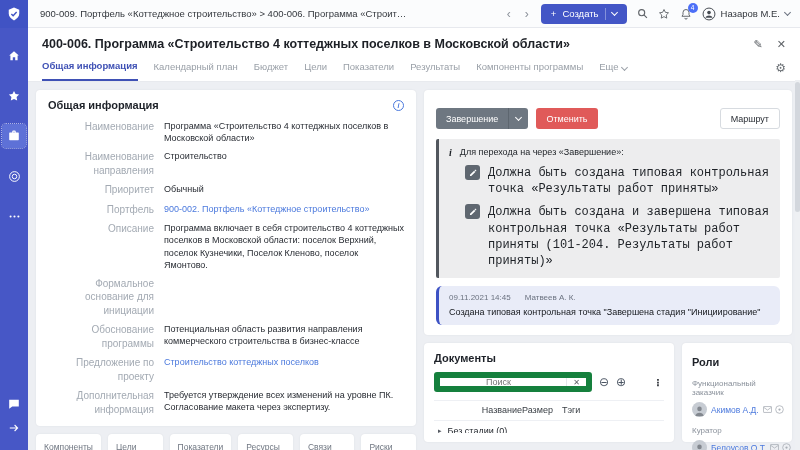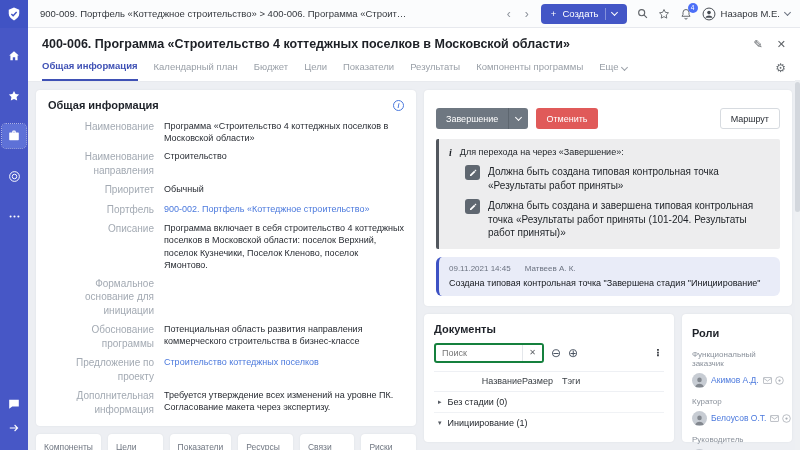--- a/index.html
+++ b/index.html
@@ -75,30 +75,30 @@
   .btn-complete { background:#6e7781; color:#fff; padding:0 10px; border-radius:3px 0 0 3px; }
   .btn-complete-arrow { background:#6e7781; border-left:1px solid #5d666f; width:20px; border-radius:0 3px 3px 0; display:flex; align-items:center; justify-content:center; }
   .btn-complete-arrow .chev { border-color:#fff; }
   .btn-cancel { background:#e05a59; color:#fff; padding:0 10px; margin-left:8px; }
   .btn-route { margin-left:auto; background:#fff; border:1px solid #d7dbe0; color:#2a2e35; padding:0 10px; }
   .info-box { margin-top:10px; background:#ededee; border-left:3px solid #52575e; border-radius:2px; padding:8px 10px 9px; }
   .ib-title { display:flex; gap:8px; font-size:9px; color:#1d2126; }
   .ib-i { font-weight:bold; font-family:"Liberation Serif",serif; font-style:italic; font-size:10px; }
   .ib-item { display:flex; gap:8px; margin-top:7px; margin-left:16px; align-items:flex-start; }
   .pencil-sq { width:15px; height:15px; flex-shrink:0; background:#5f6770; border-radius:3px; display:flex; align-items:center; justify-content:center; }
-  .ib-text { font-size:10px; color:#1d2126; line-height:1.35; }
+  .ib-text { font-size:12px; color:#1d2126; line-height:1.35;font-family:Liberation Mono, monospace; }
   .msg-box { margin-top:8px; background:#e9ecf8; border-left:3px solid #3d52c4; border-radius:6px; padding:7px 10px 8px; }
   .msg-meta { display:flex; gap:14px; font-size:8px; color:#6b7280; }
   .msg-text { margin-top:5px; font-size:9px; color:#15181d; }
 
   
   .bottom-row { display:flex; gap:8px; margin-top:8px; flex:1; min-height:0; }
   .docs { flex:1; padding:9px 10px; display:flex; flex-direction:column; min-width:0; overflow:hidden; }
   .docs-toolbar { display:flex; align-items:center; gap:7px; margin-top:8px; }
-  .search-box { display:flex; align-items:center; border:2px solid #15803d; border-radius:3px; height:20px; overflow:hidden; }
+  .search-box { display:flex; align-items:center; border:6px solid #15803d; border-radius:3px; height:20px; overflow:hidden;padding-left:40px; }
   .search-box input { border:none; outline:none; width:86px; font-size:9px; padding:0 6px; font-family:inherit; color:#33373d; }
   .search-clear { width:20px; height:20px; border-left:1px solid #e4e7eb; display:flex; align-items:center; justify-content:center; font-size:8px; color:#5f6368; cursor:pointer; background:#fff; }
   .tool-glyph { font-size:12px; color:#4b5563; cursor:pointer; line-height:1; }
   .kebab { margin-left:auto; color:#33373d; font-weight:bold; font-size:10px; cursor:pointer; letter-spacing:1px; }
   .doc-table { margin-top:8px; font-size:9px; flex:1; overflow:hidden; }
   .dt-head { display:flex; padding:4px 0 5px; border-top:1px solid #eef0f4; border-bottom:1px solid #eef0f4; color:#3b4046; }
   .dt-head .c-spacer { width:50px; }
   .dt-head .c-name { flex:1; }
   .c-size { width:40px; flex-shrink:0; }
   .c-tag { width:76px; flex-shrink:0; }

